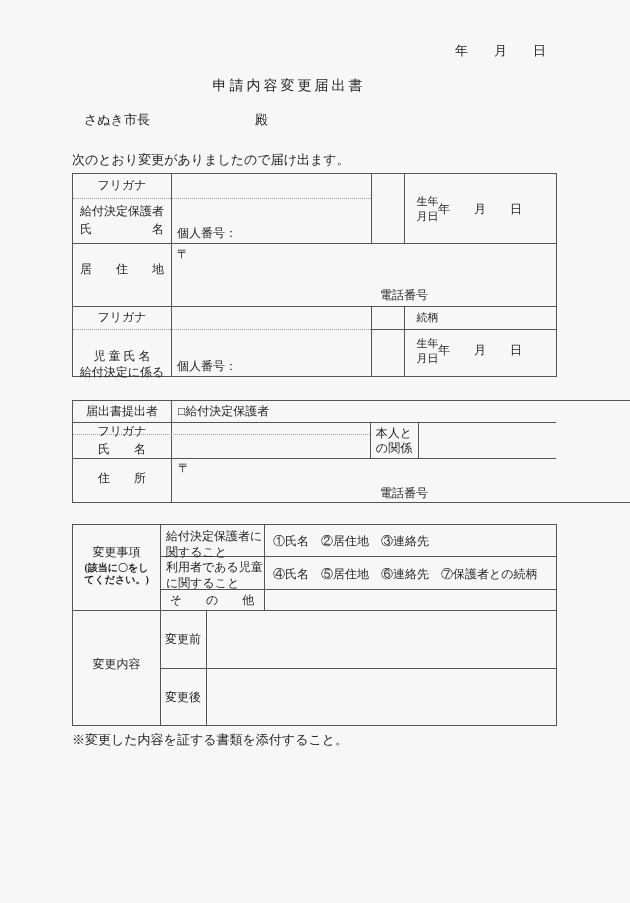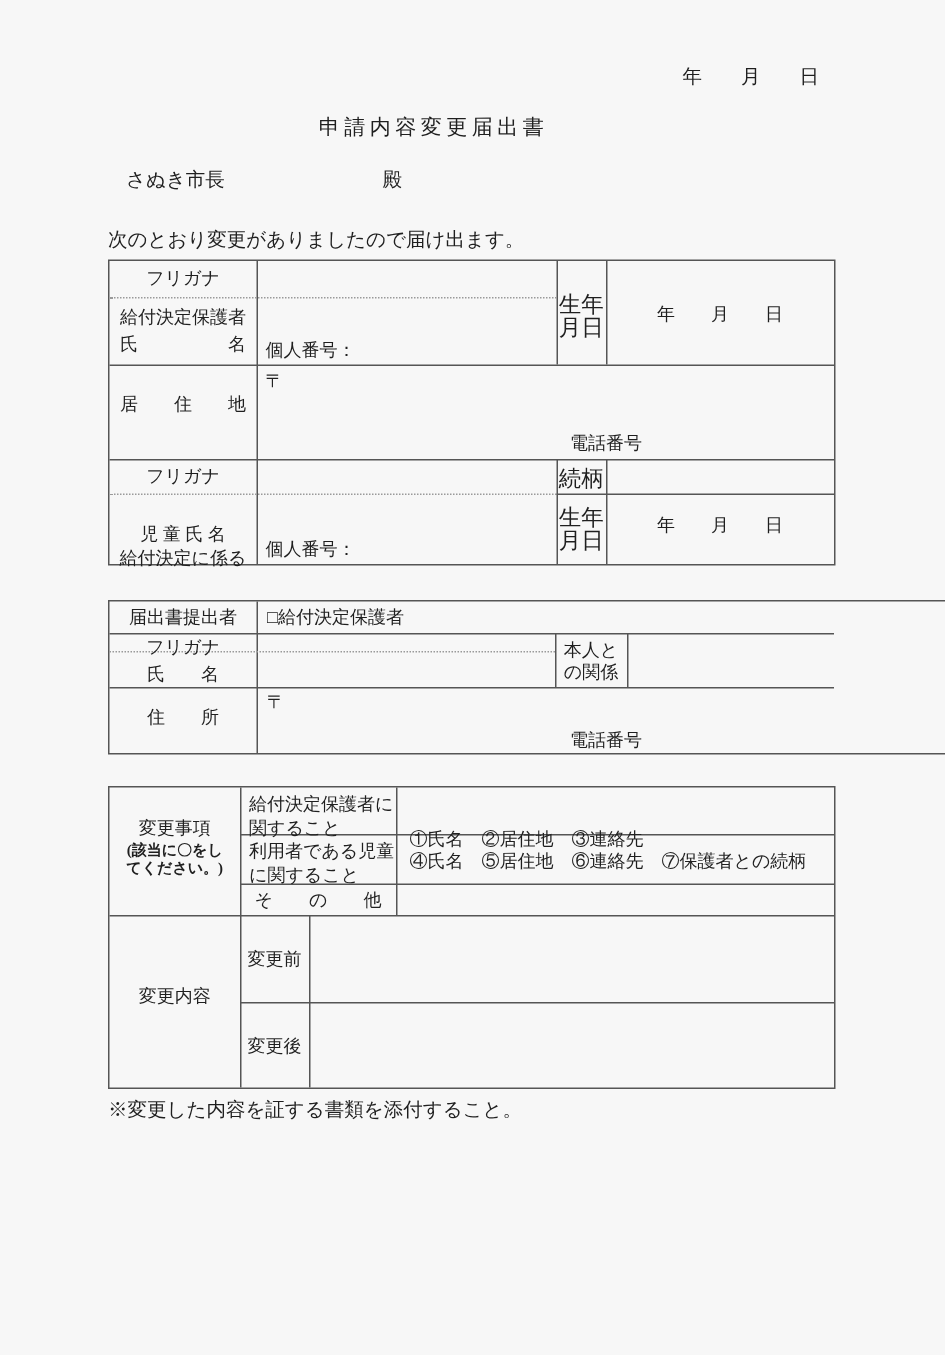--- a/index.html
+++ b/index.html
@@ -9,21 +9,21 @@
     width: 630px; height: 903px;
     background: #f7f7f7;
     color: #1f1f1f;
     font-family: "Liberation Serif", "DejaVu Serif", serif;
     font-size: 12px;
     overflow: hidden;
   }
   .lbl { position: absolute; white-space: pre; line-height: 1.25; }
   .c { text-align: center; white-space: pre; }
   .fs13 { font-size: 13px; }
-  .fs11 { font-size: 15px; }
+  .fs11 { font-size: 11px; margin-left: 40px; }
   .fs10 { font-size: 10px; font-weight: bold; }
   .frame { position: absolute; border: 1px solid #555; }
   .vline { position: absolute; width: 1px; background: #555; }
   .hline { position: absolute; height: 1px; background: #555; }
   .hdot  { position: absolute; height: 0; border-top: 1px dotted #9a9a9a; }
   .title { letter-spacing: 3px; font-size: 14px; }
 </style>
 </head>
 <body>
 
@@ -94,21 +94,21 @@
     <div class="hline" style="left:87px; top:31px; width:396px;"></div>
     <div class="hline" style="left:87px; top:64px; width:396px;"></div>
     <div class="hline" style="left:0; top:85px; width:483px;"></div>
     <div class="hline" style="left:87px; top:143px; width:396px;"></div>
 
     <div class="lbl c" style="left:0; top:20px; width:87px;">変更事項</div>
     <div class="lbl c fs10" style="left:0; top:37px; width:87px;">(該当に〇をし</div>
     <div class="lbl c fs10" style="left:0; top:49px; width:87px;">てください。)</div>
     <div class="lbl" style="left:93px; top:4px;">給付決定保護者に</div>
     <div class="lbl" style="left:93px; top:20px;">関すること</div>
-    <div class="lbl" style="left:200px; top:9px;margin-top:18px;">①氏名　②居住地　③連絡先</div>
+    <div class="lbl" style="left:200px; top:9px;">①氏名　②居住地　③連絡先</div>
     <div class="lbl" style="left:93px; top:35px;">利用者である児童</div>
     <div class="lbl" style="left:93px; top:51px;">に関すること</div>
     <div class="lbl" style="left:200px; top:42px;">④氏名　⑤居住地　⑥連絡先　⑦保護者との続柄</div>
     <div class="lbl c" style="left:87px; top:68px; width:104px;">そ　　の　　他</div>
     <div class="lbl c" style="left:0; top:132px; width:87px;">変更内容</div>
     <div class="lbl c" style="left:87px; top:107px; width:46px;">変更前</div>
     <div class="lbl c" style="left:87px; top:165px; width:46px;">変更後</div>
   </div>
 
   <div class="lbl fs13" style="left:72px; top:732px;">※変更した内容を証する書類を添付すること。</div>

